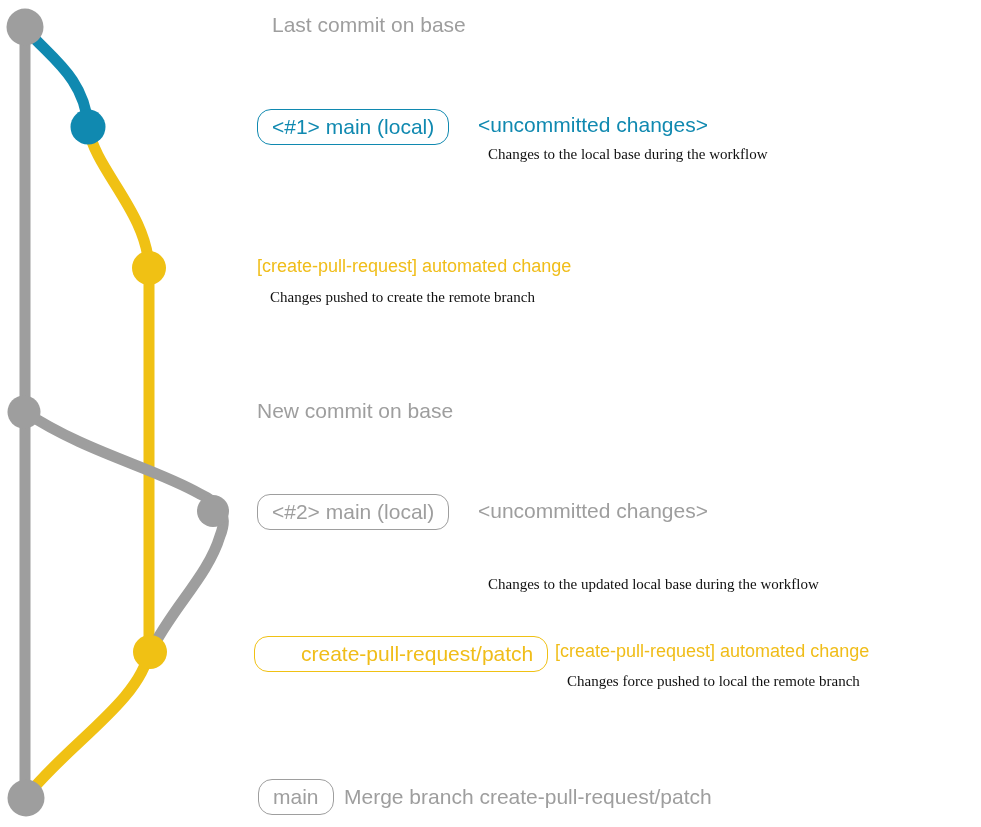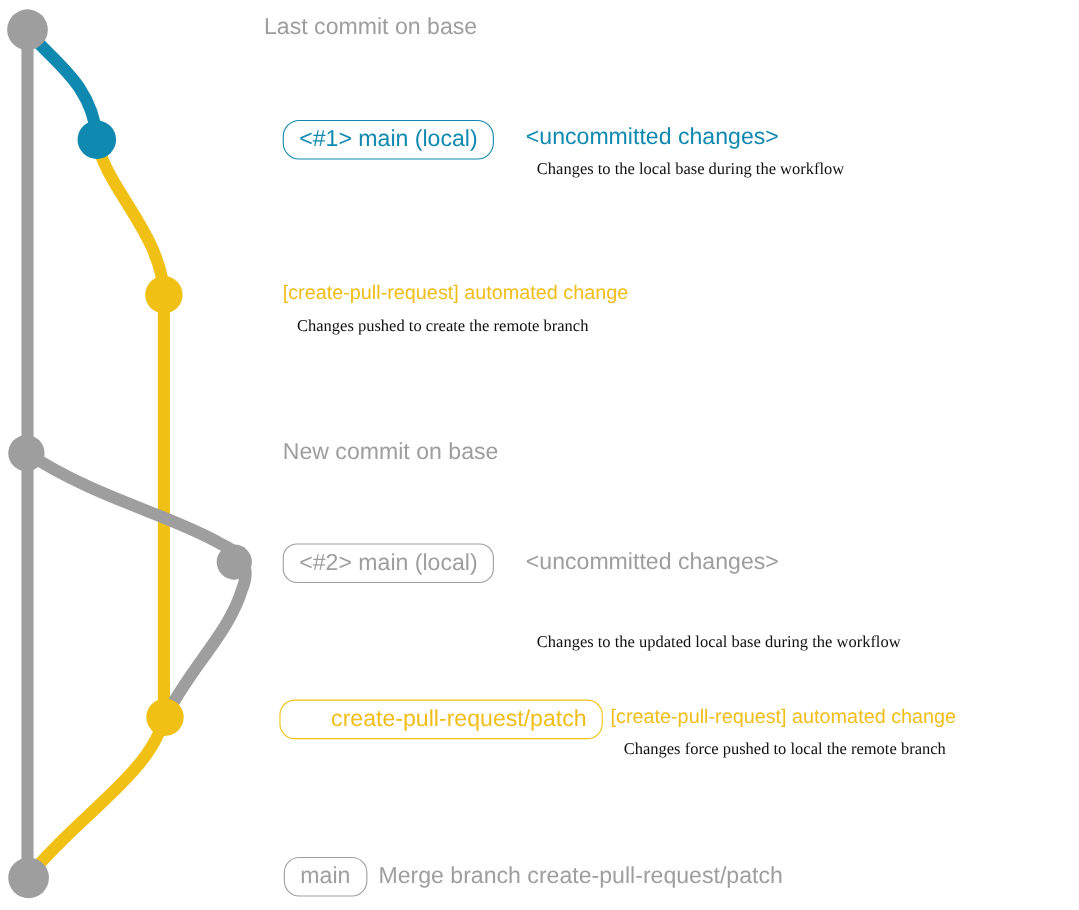--- a/index.html
+++ b/index.html
@@ -38,23 +38,23 @@
 
   <circle cx="213" cy="511" r="16" fill="#9e9e9e"></circle>
   <circle cx="150" cy="652" r="17" fill="#f0c114"></circle>
   <circle cx="25" cy="27" r="18.5" fill="#9e9e9e"></circle>
   <circle cx="88" cy="127" r="17.5" fill="#1089b0"></circle>
   <circle cx="149" cy="268" r="17" fill="#f0c114"></circle>
   <circle cx="24" cy="412" r="16.5" fill="#9e9e9e"></circle>
   <circle cx="26" cy="798" r="18.5" fill="#9e9e9e"></circle>
 </svg>
 
-<div class="abs gray-label" style="left:240px;top:13px;">Last commit on base</div>
+<div class="abs gray-label" style="left:272px;top:13px;">Last commit on base</div>
 
-<span class="abs pill teal" style="left:257px;top:109px;border-radius:15px;">&lt;#1&gt; main (local)</span>
+<span class="abs pill teal" style="left:257px;top:109px;">&lt;#1&gt; main (local)</span>
 <div class="abs teal-label" style="left:478px;top:113px;">&lt;uncommitted changes&gt;</div>
 <div class="abs serif-desc" style="left:488px;top:146px;">Changes to the local base during the workflow</div>
 
 <div class="abs yellow-label" style="left:257px;top:256px;">[create-pull-request] automated change</div>
 <div class="abs serif-desc" style="left:270px;top:289px;">Changes pushed to create the remote branch</div>
 
 <div class="abs gray-label" style="left:257px;top:399px;">New commit on base</div>
 
 <span class="abs pill gray" style="left:257px;top:494px;border-radius:13px;">&lt;#2&gt; main (local)</span>
 <div class="abs gray-label" style="left:478px;top:499px;">&lt;uncommitted changes&gt;</div>

